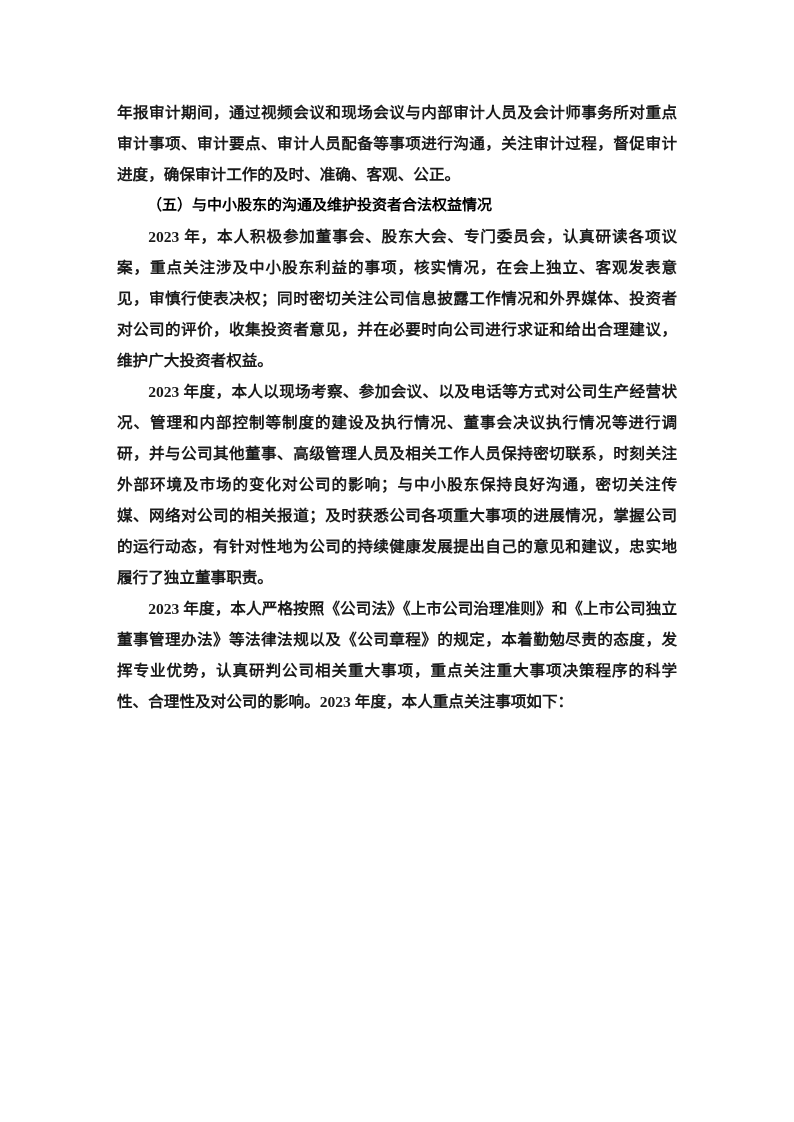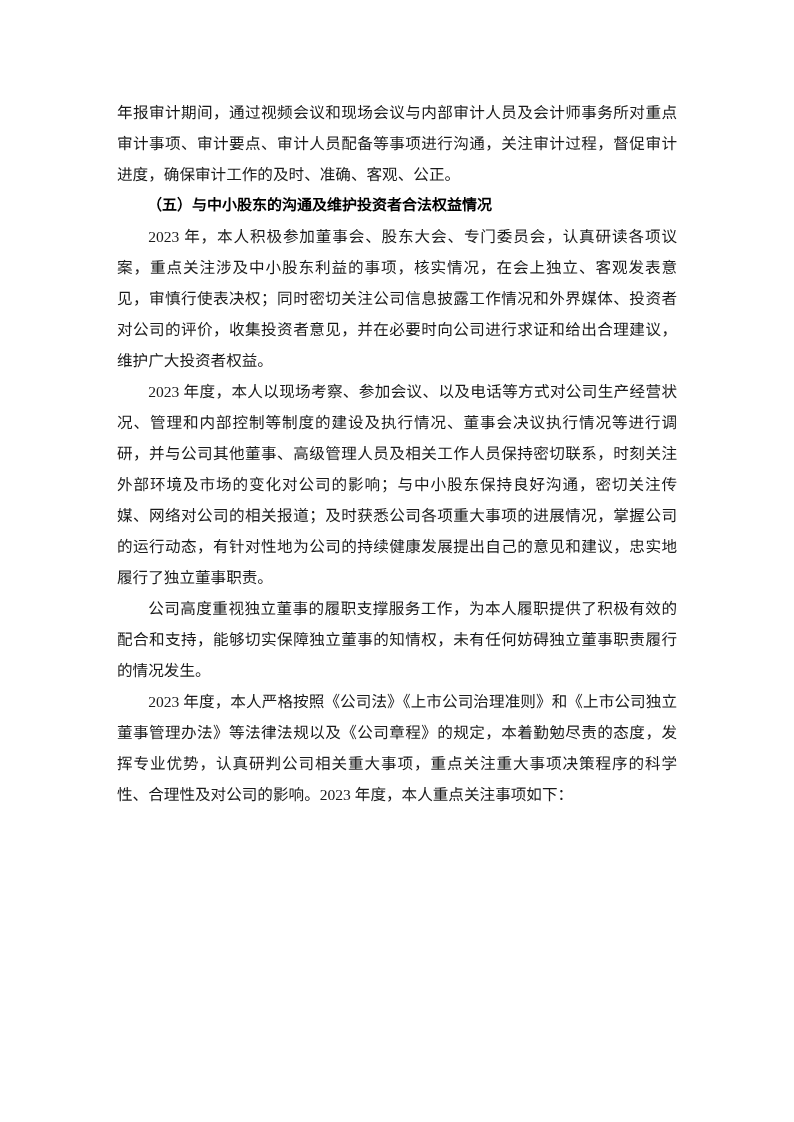--- a/index.html
+++ b/index.html
@@ -23,21 +23,21 @@
     top: 97px;
     width: 560px;
     color: #1a1a1a;
   }
   .para {
     font-size: 15.6px;
     line-height: 31px;
     text-align: justify;
     text-justify: inter-ideograph;
     text-indent: 2em;
-    font-weight: normal;
+    font-weight: bold;
     word-break: break-all;
   }
   .heading {
     font-size: 15px;
     line-height: 31px;
     text-indent: 2em;
     font-weight: bold;
     color: #000000;
     text-align: left;
   }
@@ -45,16 +45,15 @@
 </style>
 </head>
 <body>
 
 <div class="page">
   <div class="content">
     <p class="para no-indent">年报审计期间，通过视频会议和现场会议与内部审计人员及会计师事务所对重点审计事项、审计要点、审计人员配备等事项进行沟通，关注审计过程，督促审计进度，确保审计工作的及时、准确、客观、公正。</p>
     <div class="heading">（五）与中小股东的沟通及维护投资者合法权益情况</div>
     <p class="para">2023 年，本人积极参加董事会、股东大会、专门委员会，认真研读各项议案，重点关注涉及中小股东利益的事项，核实情况，在会上独立、客观发表意见，审慎行使表决权；同时密切关注公司信息披露工作情况和外界媒体、投资者对公司的评价，收集投资者意见，并在必要时向公司进行求证和给出合理建议，维护广大投资者权益。</p>
     <p class="para">2023 年度，本人以现场考察、参加会议、以及电话等方式对公司生产经营状况、管理和内部控制等制度的建设及执行情况、董事会决议执行情况等进行调研，并与公司其他董事、高级管理人员及相关工作人员保持密切联系，时刻关注外部环境及市场的变化对公司的影响；与中小股东保持良好沟通，密切关注传媒、网络对公司的相关报道；及时获悉公司各项重大事项的进展情况，掌握公司的运行动态，有针对性地为公司的持续健康发展提出自己的意见和建议，忠实地履行了独立董事职责。</p>
-    <p class="para">公司高度重视独立董事的履职支撑服务工作，为本人履职提供了积极有效的配合和支持，能够切实保障独立董事的知情权，未有任何妨碍独立董事职责履行的情况发生。</p>
     <p class="para">2023 年度，本人严格按照《公司法》《上市公司治理准则》和《上市公司独立董事管理办法》等法律法规以及《公司章程》的规定，本着勤勉尽责的态度，发挥专业优势，认真研判公司相关重大事项，重点关注重大事项决策程序的科学性、合理性及对公司的影响。2023 年度，本人重点关注事项如下：</p>
   </div>
 </div>
 
 </body></html>

